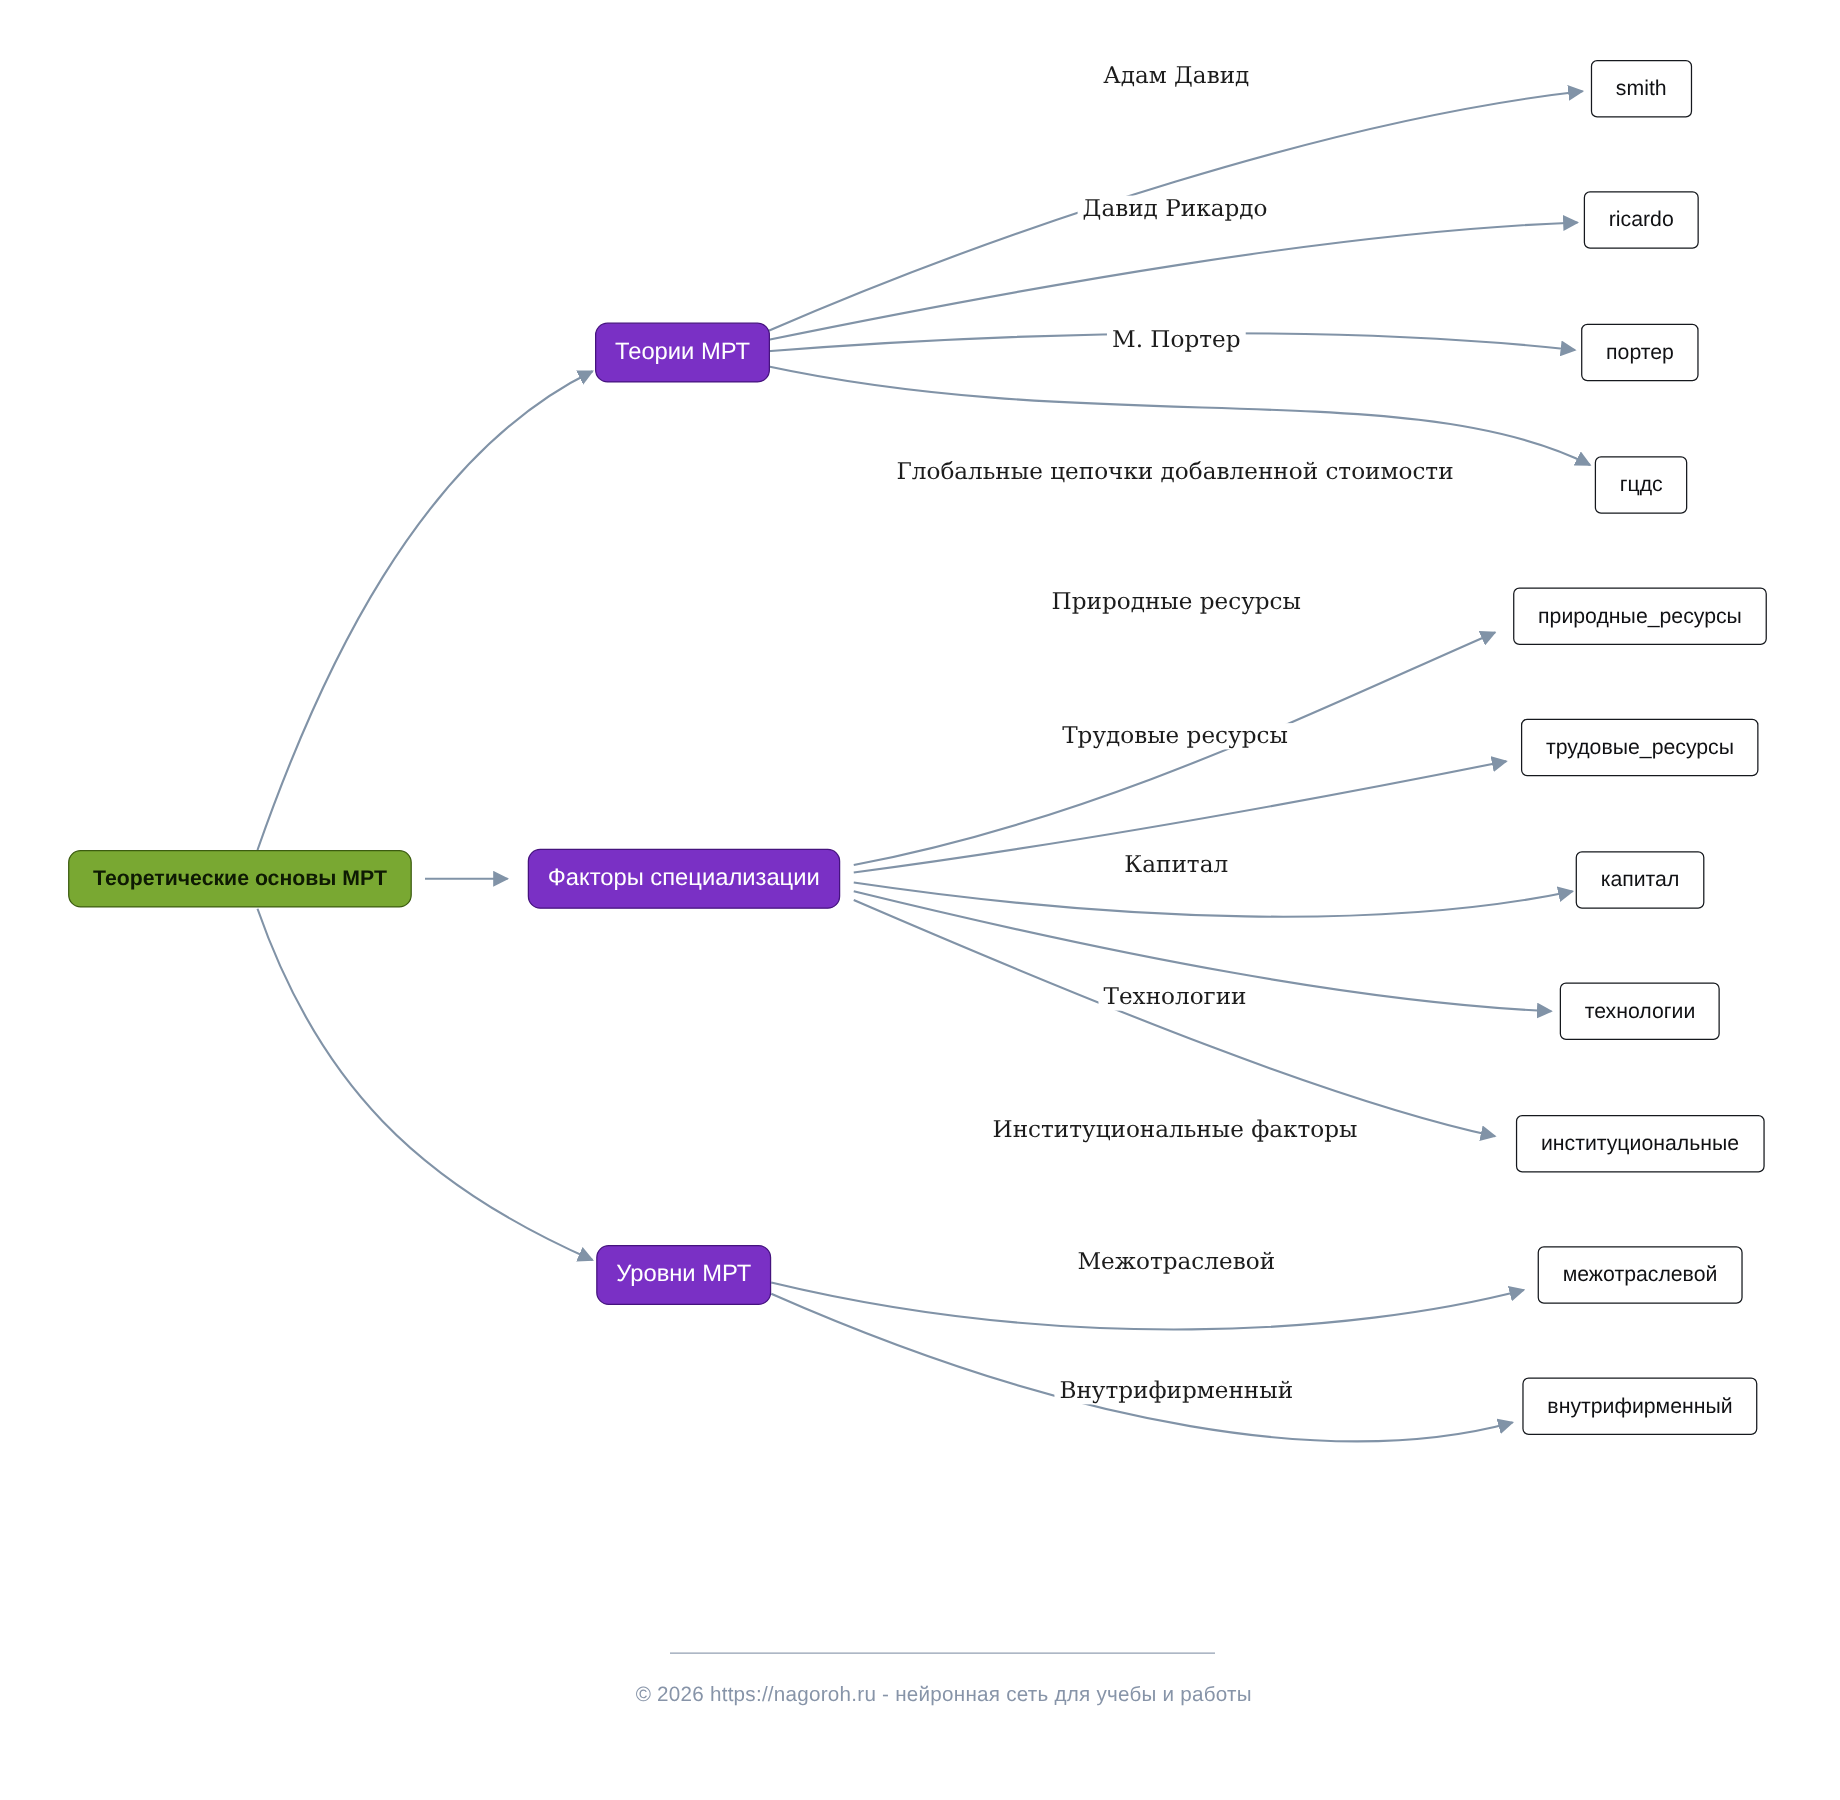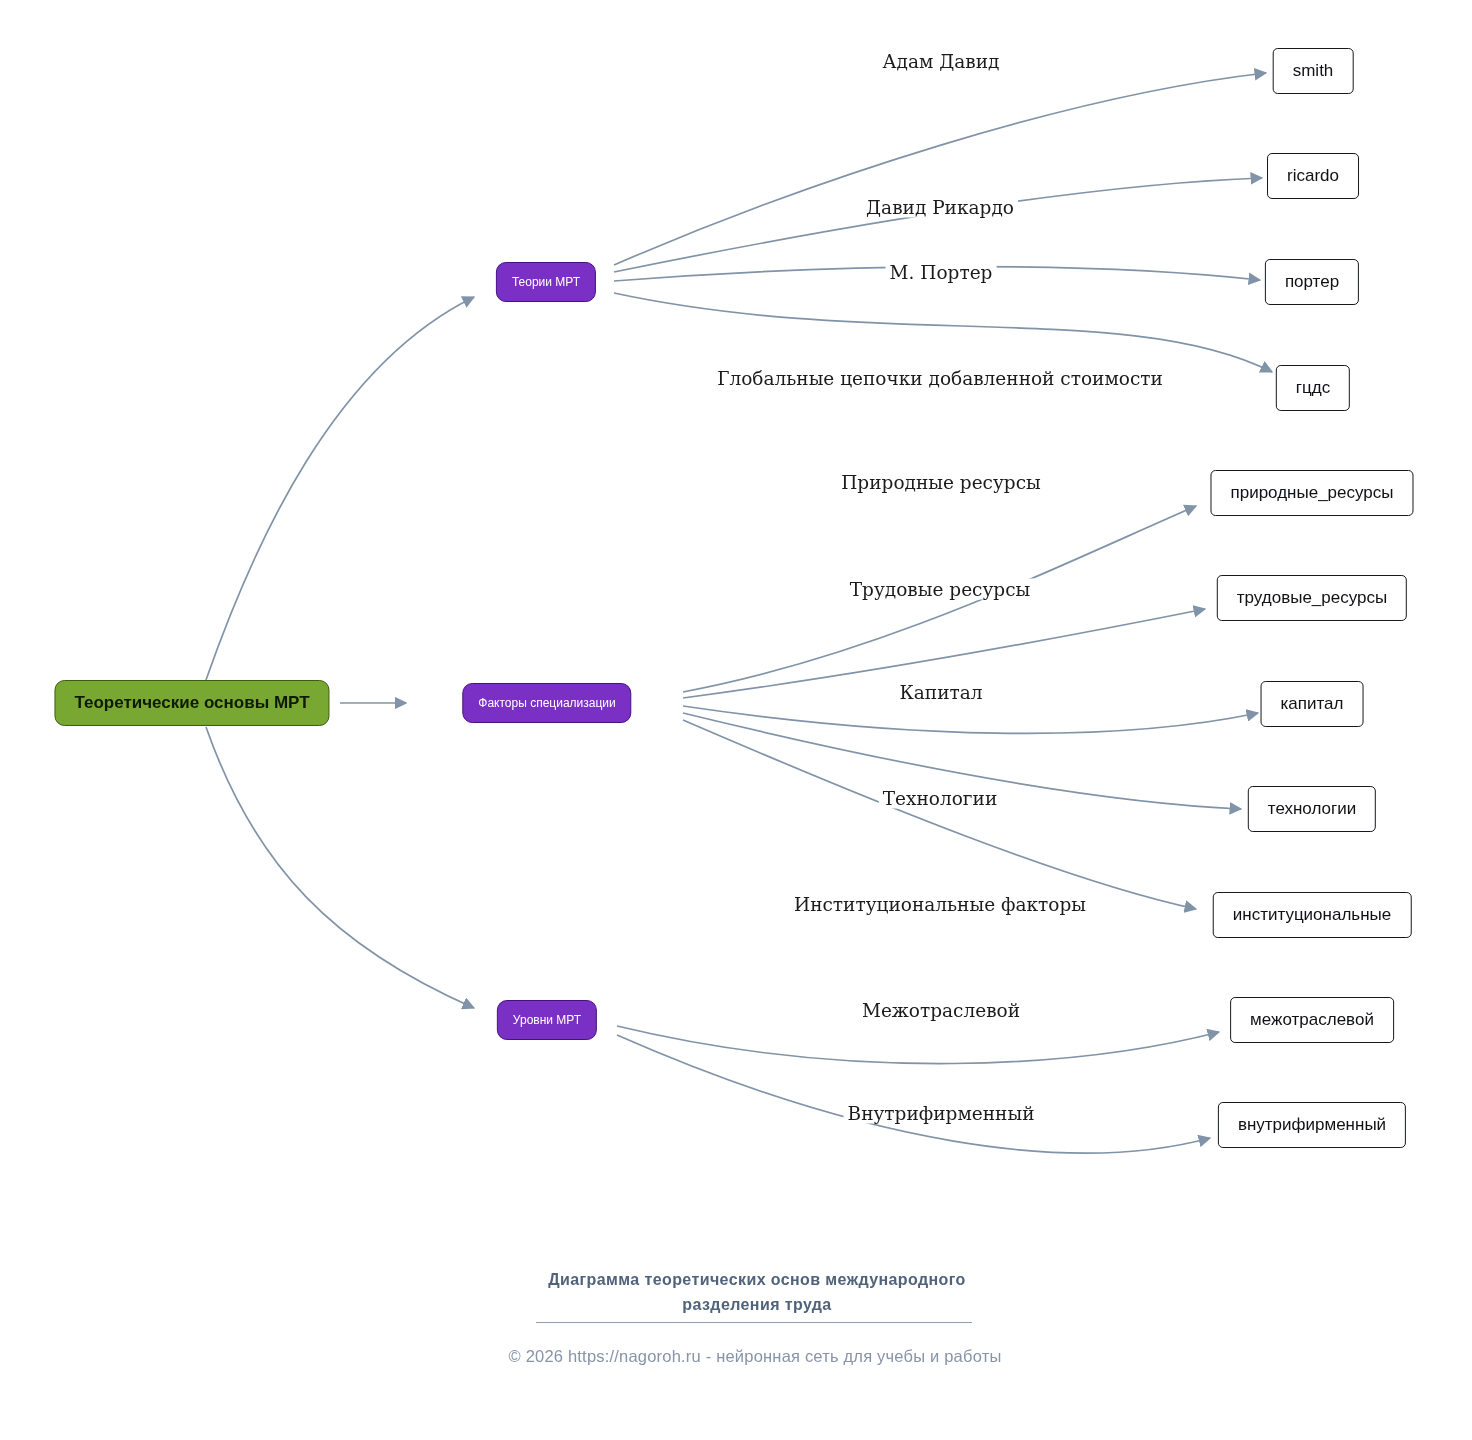--- a/index.html
+++ b/index.html
@@ -32,21 +32,21 @@
     border-radius: 10px;
     padding: 12px 19px;
     font-size: 17px;
     color: #0e1a03;
   }
   .node.branch {
     background: #7A30C5;
     border: 1.6px solid #45137e;
     border-radius: 10px;
     padding: 12px 15px;
-    font-size: 12px;
+    font-size: 19px;
     color: #ffffff;
   }
   .node.leaf {
     background: #ffffff;
     border: 1.6px solid #15181d;
     border-radius: 5px;
     padding: 12px 19px;
     font-size: 17px;
     color: #101114;
   }
@@ -136,31 +136,27 @@
   <div class="node leaf" style="left:1313px; top:388px;">гцдс</div>
   <div class="node leaf" style="left:1312px; top:598px;">трудовые_ресурсы</div>
   <div class="node leaf" style="left:1312px; top:493px;">природные_ресурсы</div>
   <div class="node leaf" style="left:1312px; top:704px;">капитал</div>
   <div class="node leaf" style="left:1312px; top:809px;">технологии</div>
   <div class="node leaf" style="left:1312px; top:915px;">институциональные</div>
   <div class="node leaf" style="left:1312px; top:1020px;">межотраслевой</div>
   <div class="node leaf" style="left:1312px; top:1125px;">внутрифирменный</div>
 
   <div class="edge-label" style="left:941px; top:61px;">Адам Давид</div>
-  <div class="edge-label" style="left:940px; top:167px;margin-top:40px;">Давид Рикардо</div>
+  <div class="edge-label" style="left:940px; top:167px;">Давид Рикардо</div>
   <div class="edge-label" style="left:941px; top:272px;">М. Портер</div>
   <div class="edge-label" style="left:940px; top:378px;">Глобальные цепочки добавленной стоимости</div>
   <div class="edge-label" style="left:941px; top:482px;">Природные ресурсы</div>
   <div class="edge-label" style="left:940px; top:589px;">Трудовые ресурсы</div>
   <div class="edge-label" style="left:941px; top:692px;">Капитал</div>
   <div class="edge-label" style="left:940px; top:798px;">Технологии</div>
   <div class="edge-label" style="left:940px; top:904px;">Институциональные факторы</div>
   <div class="edge-label" style="left:941px; top:1010px;">Межотраслевой</div>
   <div class="edge-label" style="left:941px; top:1113px;">Внутрифирменный</div>
 
-  <div class="footer-title">
-    <span>Диаграмма теоретических основ международного</span>
-    <span>разделения труда</span>
-  </div>
   <div class="footer-divider"></div>
   <div class="footer-copyright">© 2026 https://nagoroh.ru - нейронная сеть для учебы и работы</div>
 
 </div>
 
 </body></html>

